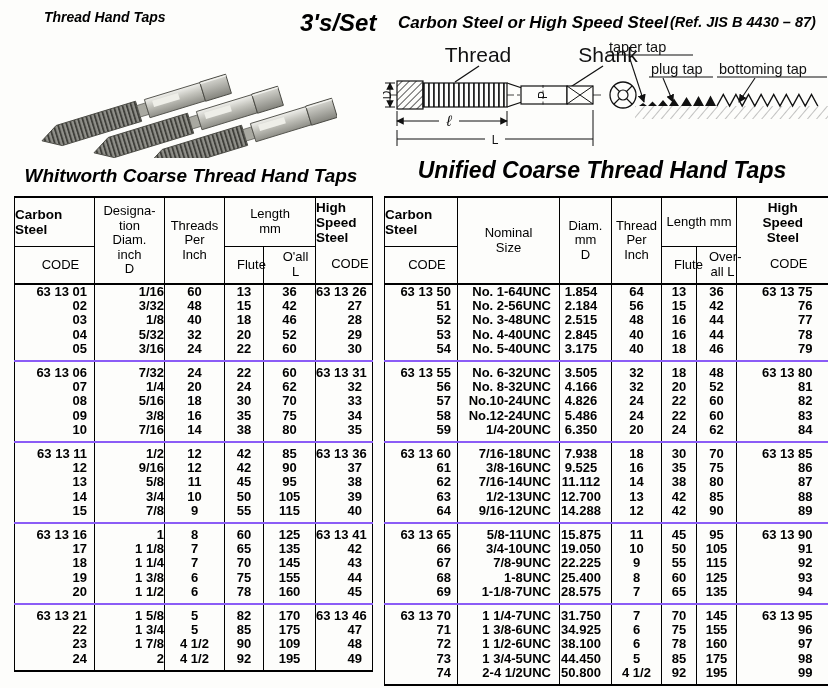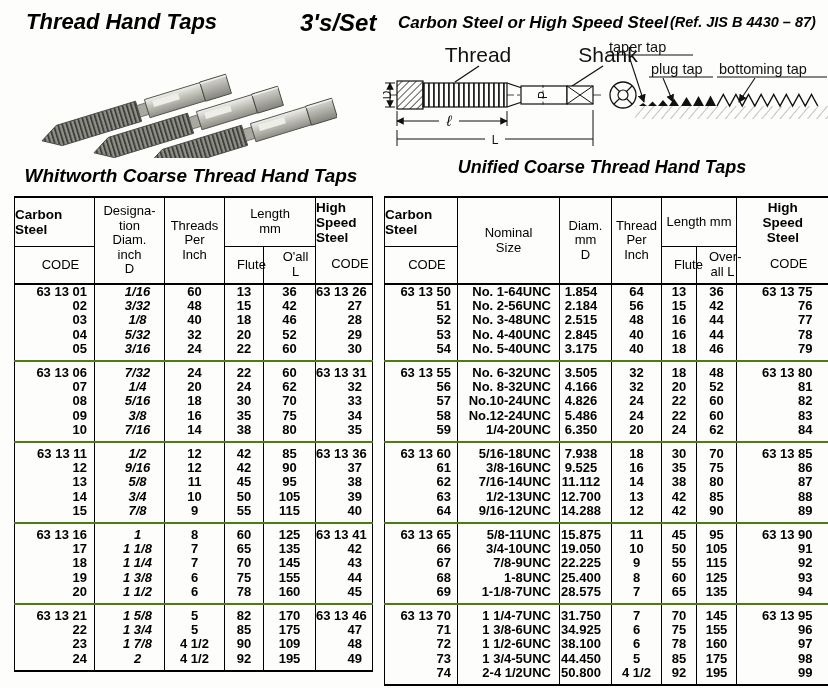--- a/index.html
+++ b/index.html
@@ -1,47 +1,47 @@
 <!DOCTYPE html>
 <html><head>
 <meta charset="utf-8">
 <style>
   html,body{margin:0;padding:0;}
   .page{position:relative;width:828px;height:688px;background:#fdfdfb;color:#000;
         font-family:"Liberation Sans",sans-serif;overflow:hidden;}
   .abs{position:absolute;}
   .ttl{font-style:italic;font-weight:bold;white-space:nowrap;}
-  .t1{left:26px;top:9px;font-size:22px;}
+  .t1{left:44px;top:9px;font-size:14px;}
   .t2{left:300px;top:9px;font-size:24px;}
   .t3{left:398px;top:13px;font-size:17px;}
   .t4{left:670px;top:14px;font-size:14.5px;}
   .sec-title{font-style:italic;font-weight:bold;text-align:center;}
   .whit-title{left:10px;width:362px;top:165px;font-size:19px;}
-  .uni-title{left:376px;width:452px;top:157px;font-size:18px;}
+  .uni-title{left:376px;width:452px;top:157px;font-size:23px;}
   .photo{left:22px;top:36px;}
   .diagram{left:383px;top:36px;}
 
   table{border-collapse:collapse;table-layout:fixed;position:absolute;background:#fdfdfb;
         border-top:2.2px solid #000;border-bottom:2.2px solid #000;}
   .wt{left:14px;top:196px;width:358px;border-right:1.6px solid #000;}
   .un{left:384px;top:196px;width:444px;}
   th,td{border-left:1.6px solid #000;padding:0;font-size:13px;}
   thead th{vertical-align:middle;text-align:center;font-weight:normal;
            white-space:pre-line;line-height:1.12;}
   thead tr:first-child th{height:48px;}
   thead tr:last-child th{height:36px;padding-left:12px;}
   th.split{border-bottom:1.6px solid #000;}
   th.bld{font-weight:bold;font-size:13.5px;}
   th.lft{text-align:left;}
   tbody td{height:14px;line-height:14.2px;font-weight:bold;text-align:center;white-space:pre;}
   tbody tr:first-child td{border-top:2px solid #000;padding-top:0;}
-  tr.gs td{border-top:2px solid #4d7c0f;padding-top:4px;}
+  tr.gs td{border-top:2px solid #8b5cf6;padding-top:4px;}
   tr.ge td{padding-bottom:4px;}
   .wt td:nth-child(1){text-align:right;padding-right:7px;}
-  .wt td:nth-child(2){text-align:center;padding-left:16px;font-style:italic;}
+  .wt td:nth-child(2){text-align:right;padding-left:16px;}
   .wt td:nth-child(6){text-align:right;padding-right:10px;}
   .un td:nth-child(1){text-align:right;padding-right:6px;}
   .un td:nth-child(2){text-align:right;padding-right:8px;}
   .un td:nth-child(3){padding-right:9px;}
   .un td:nth-child(7){text-align:right;padding-right:16px;}
   svg text{font-family:"Liberation Sans",sans-serif;fill:#111;}
 </style>
 </head>
 <body>
 
@@ -511,21 +511,21 @@
           <td>59</td>
           <td>1/4-20UNC</td>
           <td>6.350</td>
           <td>20</td>
           <td>24</td>
           <td>62</td>
           <td>84</td>
         </tr>
         <tr class="gs">
           <td>63 13 60</td>
-          <td>5/16-18UNC</td>
+          <td>7/16-18UNC</td>
           <td>7.938</td>
           <td>18</td>
           <td>30</td>
           <td>70</td>
           <td>63 13 85</td>
         </tr>
         <tr>
           <td>61</td>
           <td>3/8-16UNC</td>
           <td>9.525</td>

